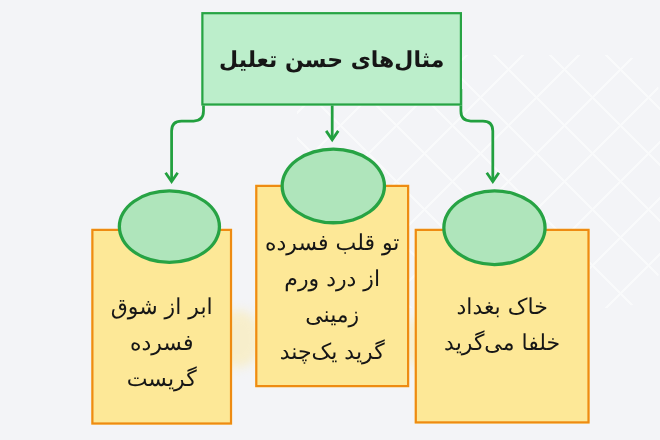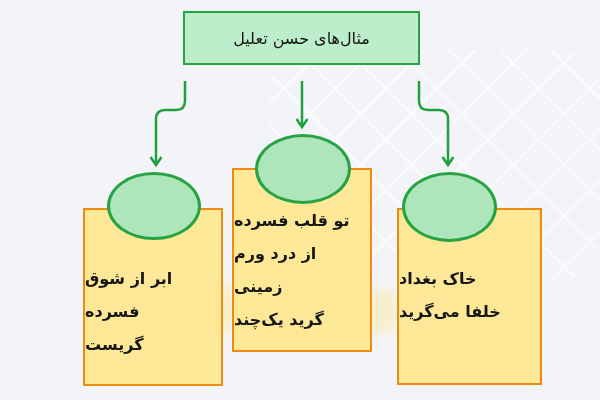--- a/index.html
+++ b/index.html
@@ -35,42 +35,42 @@
     border-radius:40px;
   }
   .blob{
     position:absolute;background:var(--watermark-yellow);
     filter:blur(5px);opacity:.5;border-radius:50%;
   }
   .blob.b1{left:196px;top:282px;width:42px;height:52px;}
   .blob.b2{left:366px;top:288px;width:32px;height:46px;}
 
   .title-node{
-    position:absolute;left:183px;top:11px;width:237px;height:54px;
+    position:absolute;left:183px;top:11px;width:237px;height:85px;
     box-sizing:border-box;
     background:var(--green-fill-title);
     border:2.5px solid var(--green-border);
     display:flex;align-items:center;justify-content:center;
     direction:rtl;
-    font-size:16px;font-weight:400;color:var(--text);
+    font-size:20px;font-weight:700;color:var(--text);
     z-index:3;
   }
   svg.connectors{position:absolute;left:0;top:0;z-index:2;}
 
   .card{
     position:absolute;box-sizing:border-box;
     background:var(--yellow-fill);
     border:2.5px solid var(--orange-border);
-    direction:rtl;text-align:left;
-    color:var(--text);font-weight:700;font-size:16px;line-height:33px;
+    direction:rtl;text-align:center;
+    color:var(--text);font-weight:400;font-size:20px;line-height:33px;
     z-index:4;
   }
-  .card-left  {left:83px; top:208px;width:140px;height:178px;padding-top:52px;}
+  .card-left  {left:83px; top:208px;width:128px;height:178px;padding-top:52px;}
   .card-middle{left:232px;top:168px;width:140px;height:184px;padding-top:34px;}
-  .card-right {left:397px;top:208px;width:145px;height:177px;padding-top:52px;}
+  .card-right {left:377px;top:208px;width:159px;height:177px;padding-top:52px;}
 
   .ellipse{
     position:absolute;box-sizing:border-box;
     background:var(--green-fill-ellipse);
     border:3px solid var(--green-border);
     border-radius:50%;
     z-index:5;
   }
   .ellipse-left  {left:107px;top:172px;width:94px;height:68px;}
   .ellipse-middle{left:255px;top:134px;width:96px;height:70px;}

